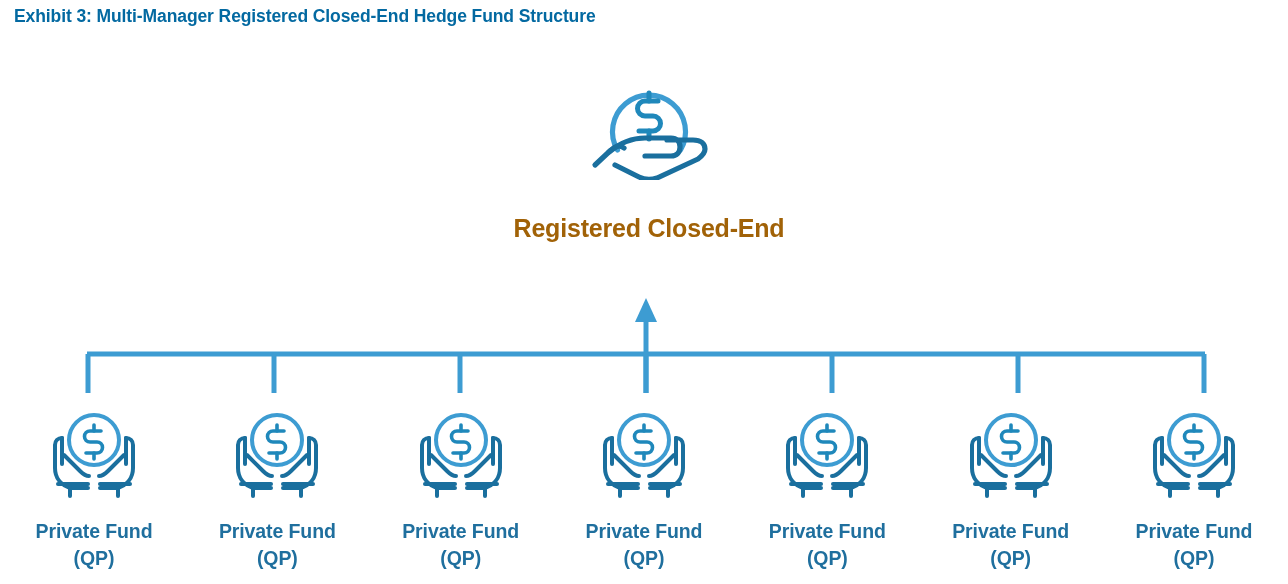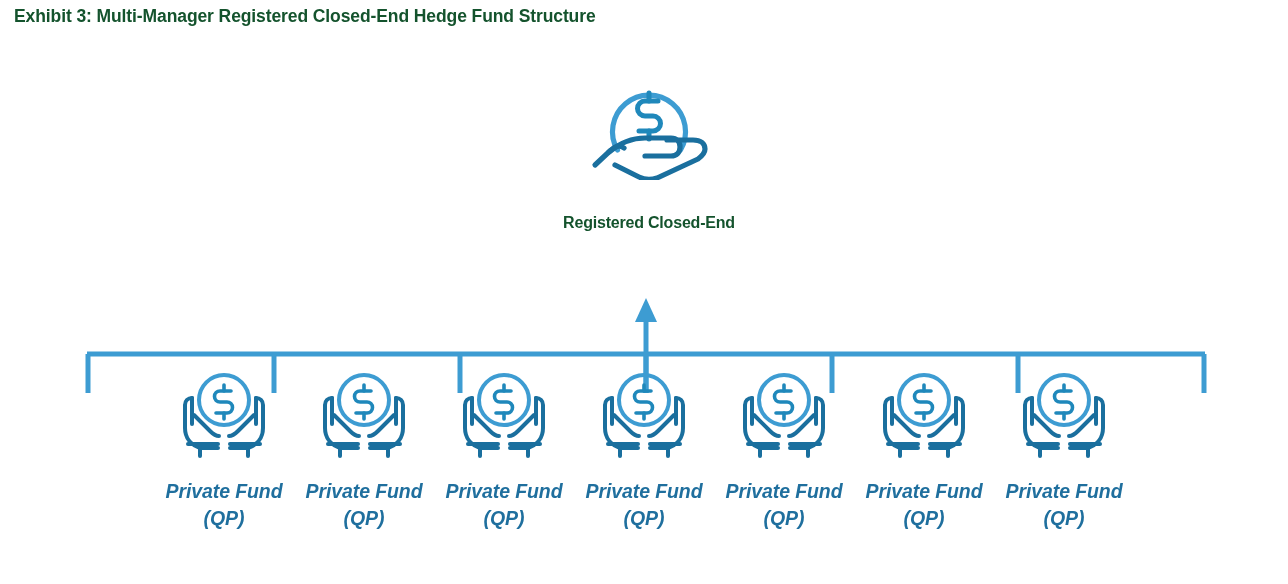--- a/index.html
+++ b/index.html
@@ -15,21 +15,21 @@
     overflow: hidden;
   }
 
   
   #exhibit-title {
     position: absolute;
     left: 14px;
     top: 6px;
     font-size: 17.5px;
     font-weight: bold;
-    color: #14532d;
+    color: #0369a1;
     letter-spacing: -0.1px;
     white-space: nowrap;
   }
 
   
   #top-node {
     position: absolute;
     left: 474px;
     top: 58px;
     width: 350px;
@@ -37,48 +37,47 @@
     flex-direction: column;
     align-items: center;
   }
   #top-node .icon-wrap {
     width: 140px;
     height: 122px;
   }
   #top-node .node-label {
     margin-top: 32px;
     text-align: center;
-    font-size: 16px;
+    font-size: 25px;
     font-weight: bold;
-    color: #14532d;
+    color: #a16207;
     line-height: 1.33;
     letter-spacing: -0.2px;
   }
 
   
   #connectors {
     position: absolute;
     left: 0;
     top: 0;
     width: 1288px;
     height: 584px;
     pointer-events: none;
   }
 
   
   #fund-row {
     position: absolute;
     left: 0;
-    top: 372px;
+    top: 412px;
     width: 1288px;
     display: flex;
-    justify-content: center;
+    justify-content: space-between;
     padding: 0 24px;
     box-sizing: border-box;
-    font-style: italic;
   }
   .fund-node {
     width: 140px;
     display: flex;
     flex-direction: column;
     align-items: center;
   }
   .fund-node .icon-wrap {
     width: 104px;
     height: 86px;

